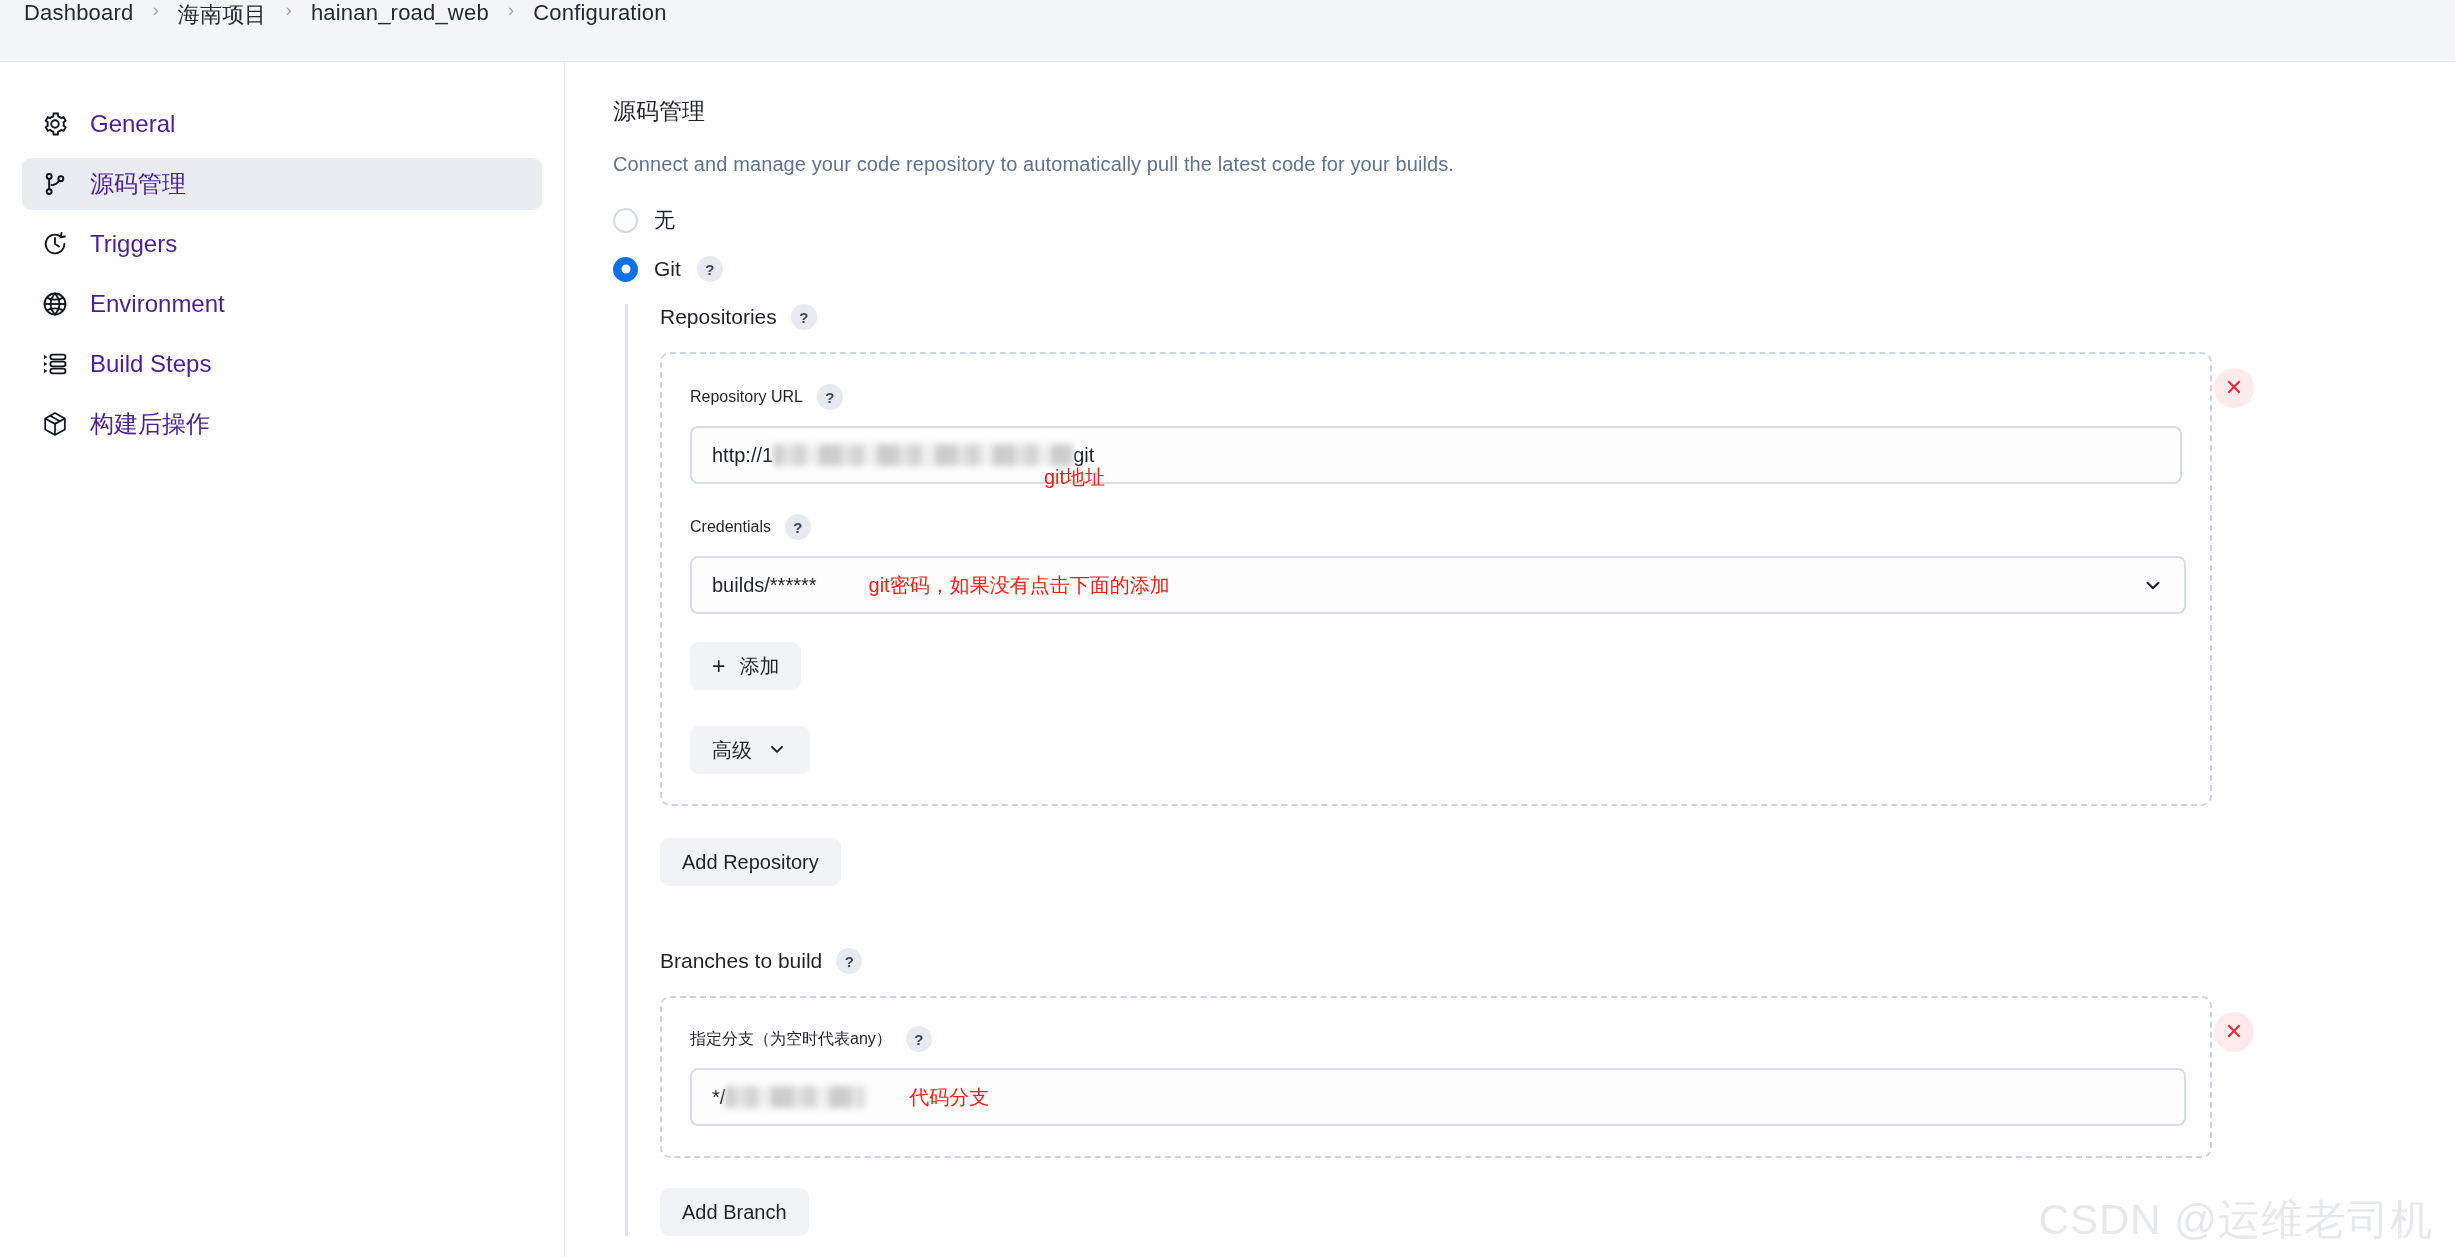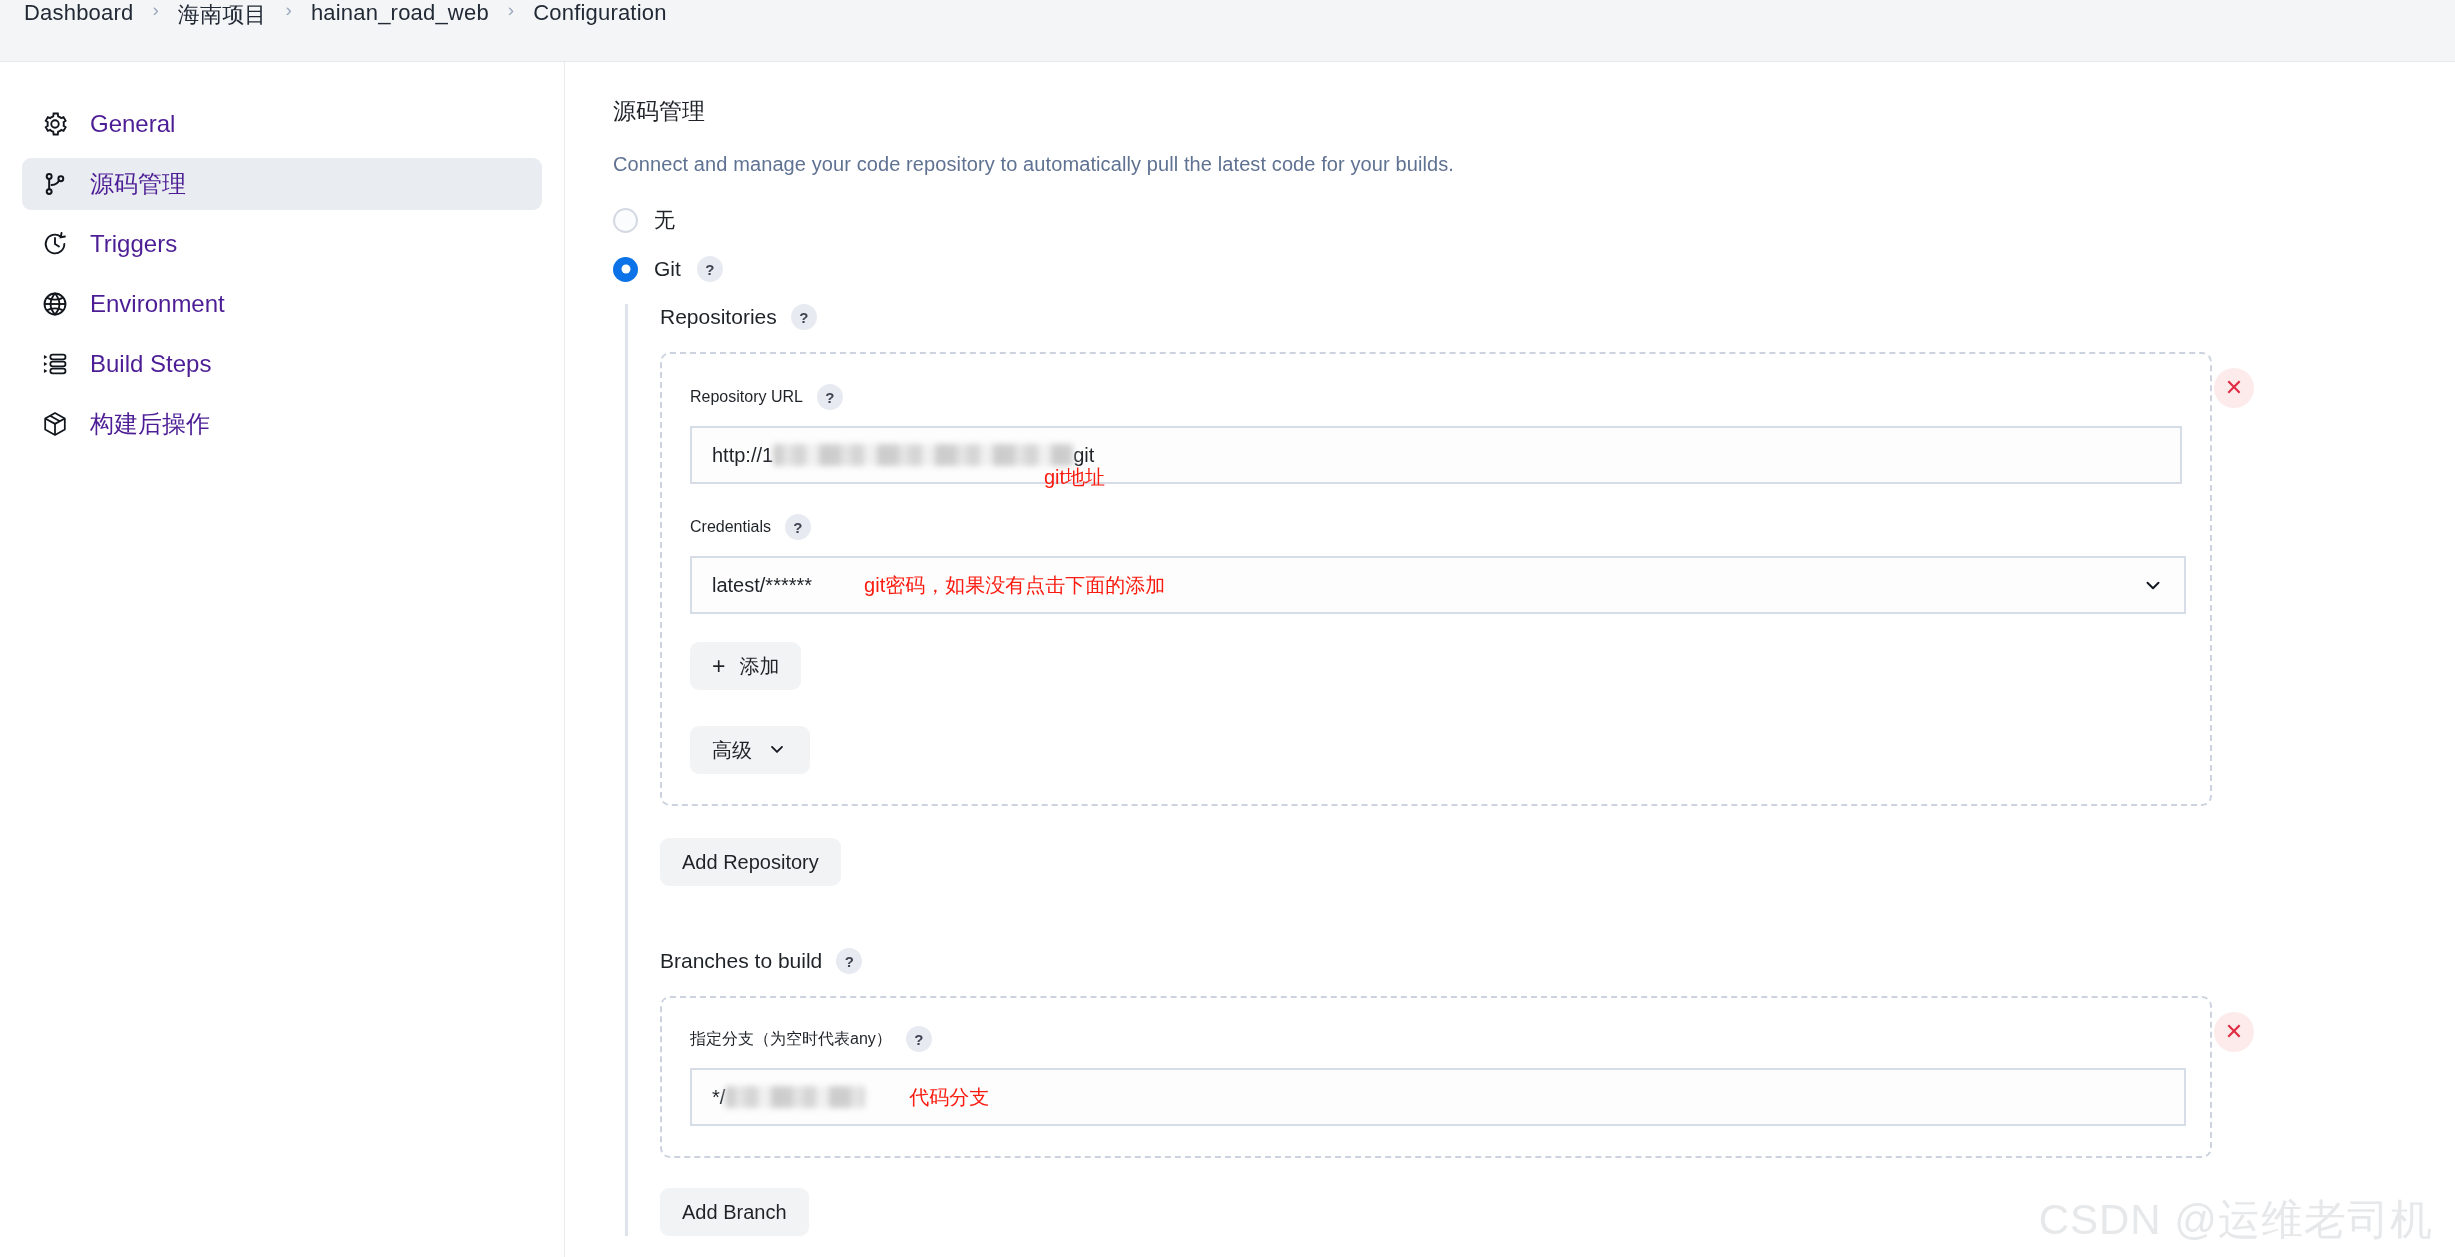--- a/index.html
+++ b/index.html
@@ -180,21 +180,21 @@
     display: flex;
     align-items: center;
     gap: 14px;
     margin-bottom: 16px;
   }
   .sub-label { font-size: 16px; color: #1f2328; }
 
   .text-input {
     height: 58px;
     border: 2px solid #d7dde6;
-    border-radius: 0;
+    border-radius: 8px;
     background: #fdfdfe;
     display: flex;
     align-items: center;
     padding: 0 20px;
     font-size: 20px;
     color: #1f2328;
     position: relative;
   }
   .text-input.wide { width: 1496px; }
   .text-input.select { justify-content: space-between; }
@@ -403,21 +403,21 @@
         </div>
         <div class="annot" style="position:absolute; left:382px; top:110px;">git地址</div>
 
         <div class="sub-label-row" style="margin-top:30px;">
           <span class="sub-label">Credentials</span>
           <span class="help">?</span>
         </div>
 
         <div class="text-input wide select">
           <span class="row-inline" style="gap:52px;">
-            <span>latest/******</span>
+            <span>builds/******</span>
             <span class="annot">git密码，如果没有点击下面的添加</span>
           </span>
           <span class="chev">
             <svg width="22" height="22" viewBox="0 0 24 24" fill="none" stroke="currentColor" stroke-width="2.2" stroke-linecap="round" stroke-linejoin="round">
                 <path d="M6 9.5l6 6 6-6"></path>
               </svg>
           </span>
         </div>
 
         <button class="btn mt28">

